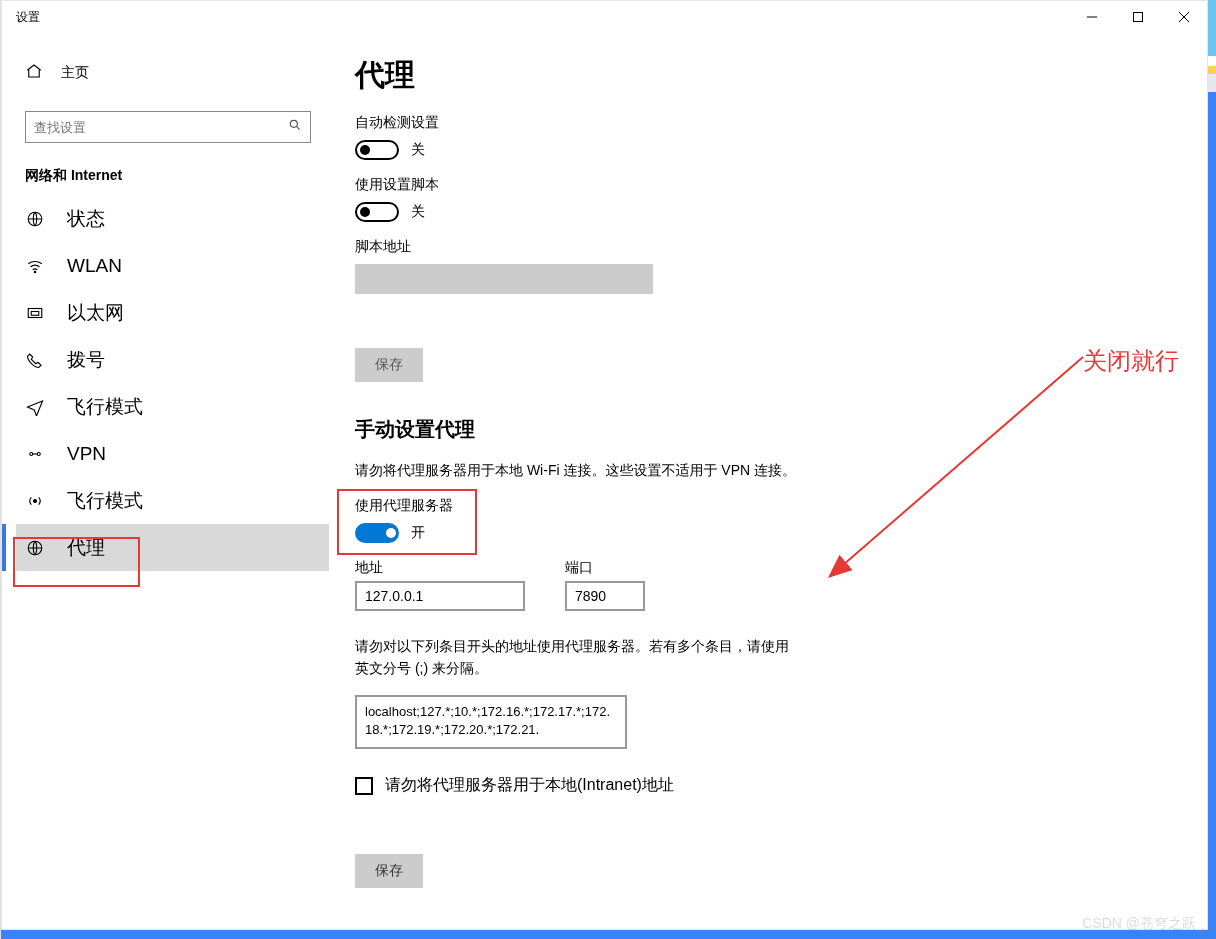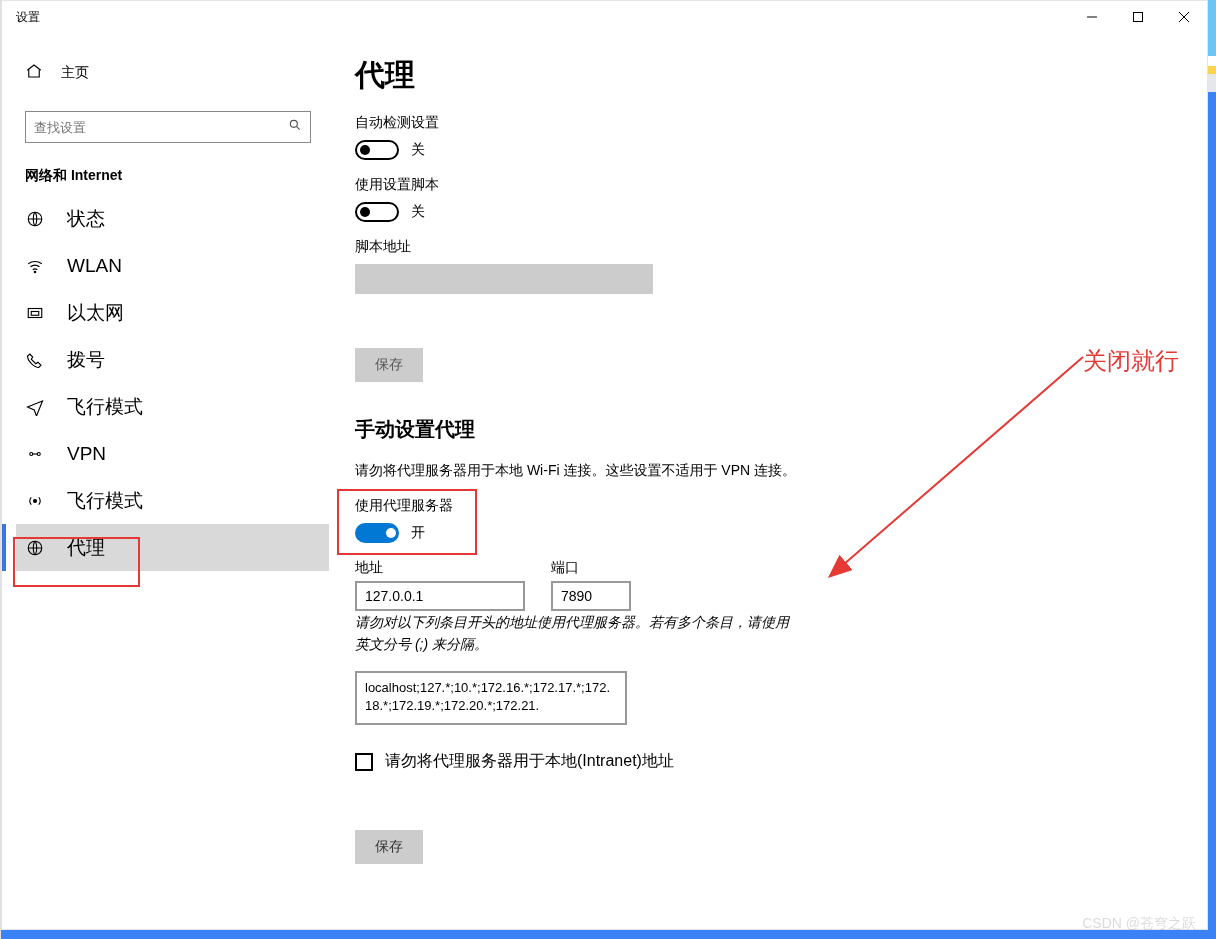--- a/index.html
+++ b/index.html
@@ -41,21 +41,21 @@
 .toggle.on{background:#0078d4;border-color:#0078d4;}
 .toggle.on .knob{background:#fff;left:29px;}
 .toggle-label{margin-left:12px;font-size:14px;}
 .disabled-input{width:298px;height:30px;background:#ccc;border:none;margin-bottom:18px;}
 .btn{height:34px;padding:0 20px;background:#ccc;border:none;font-size:14px;color:#555;margin-bottom:20px;margin-top:36px;}
 .btn.enabled{background:#ccc;color:#333;}
 .h2{font-size:20px;font-weight:600;margin:14px 0 16px 0;}
 .desc{font-size:14px;line-height:22px;max-width:450px;margin-bottom:16px;}
 .manual-block{position:relative;}
 .manual-highlight{position:absolute;left:-18px;top:-8px;width:140px;height:66px;border:2px solid #e53935;pointer-events:none;}
-.addr-row{display:flex;gap:26px;}
+.addr-row{display:flex;gap:40px;}
 .addr-col .small{font-size:14px;margin-bottom:4px;display:block;}
 .addr-input{height:30px;border:2px solid #999;padding:0 8px;font-size:14px;width:170px;}
 .addr-input.port{width:80px;}
 .exclude-ta{width:272px;height:54px;border:2px solid #999;padding:6px 8px;font-size:13px;line-height:18px;resize:none;overflow:hidden;font-family:inherit;}
 .chk-row{display:flex;align-items:center;margin:22px 0 22px 0;}
 .chk{width:18px;height:18px;border:2px solid #000;margin-right:12px;}
 .annotation{position:absolute;left:754px;top:312px;font-size:24px;color:#e53935;font-weight:400;}
 .arrow-svg{position:absolute;left:496px;top:318px;pointer-events:none;}
 .watermark{position:absolute;right:20px;bottom:6px;font-size:14px;color:rgba(0,0,0,0.15);}
 </style>
@@ -240,21 +240,21 @@
           <div class="addr-col">
             <span class="small">地址</span>
             <input class="addr-input" value="127.0.0.1" style="">
           </div>
           <div class="addr-col">
             <span class="small">端口</span>
             <input class="addr-input port" value="7890" style="">
           </div>
         </div>
 
-        <div class="desc" style="max-width:440px;font-style:italic;">请勿对以下列条目开头的地址使用代理服务器。若有多个条目，请使用英文分号 (;) 来分隔。</div>
+        <div class="desc" style="margin-top:24px;max-width:440px;">请勿对以下列条目开头的地址使用代理服务器。若有多个条目，请使用英文分号 (;) 来分隔。</div>
         <textarea class="exclude-ta" style="">localhost;127.*;10.*;172.16.*;172.17.*;172.18.*;172.19.*;172.20.*;172.21.</textarea>
 
         <div class="chk-row">
           <div class="chk"></div>
           <span>请勿将代理服务器用于本地(Intranet)地址</span>
         </div>
 
         <button class="btn enabled">保存</button>
 
         <div class="annotation">关闭就行</div>

